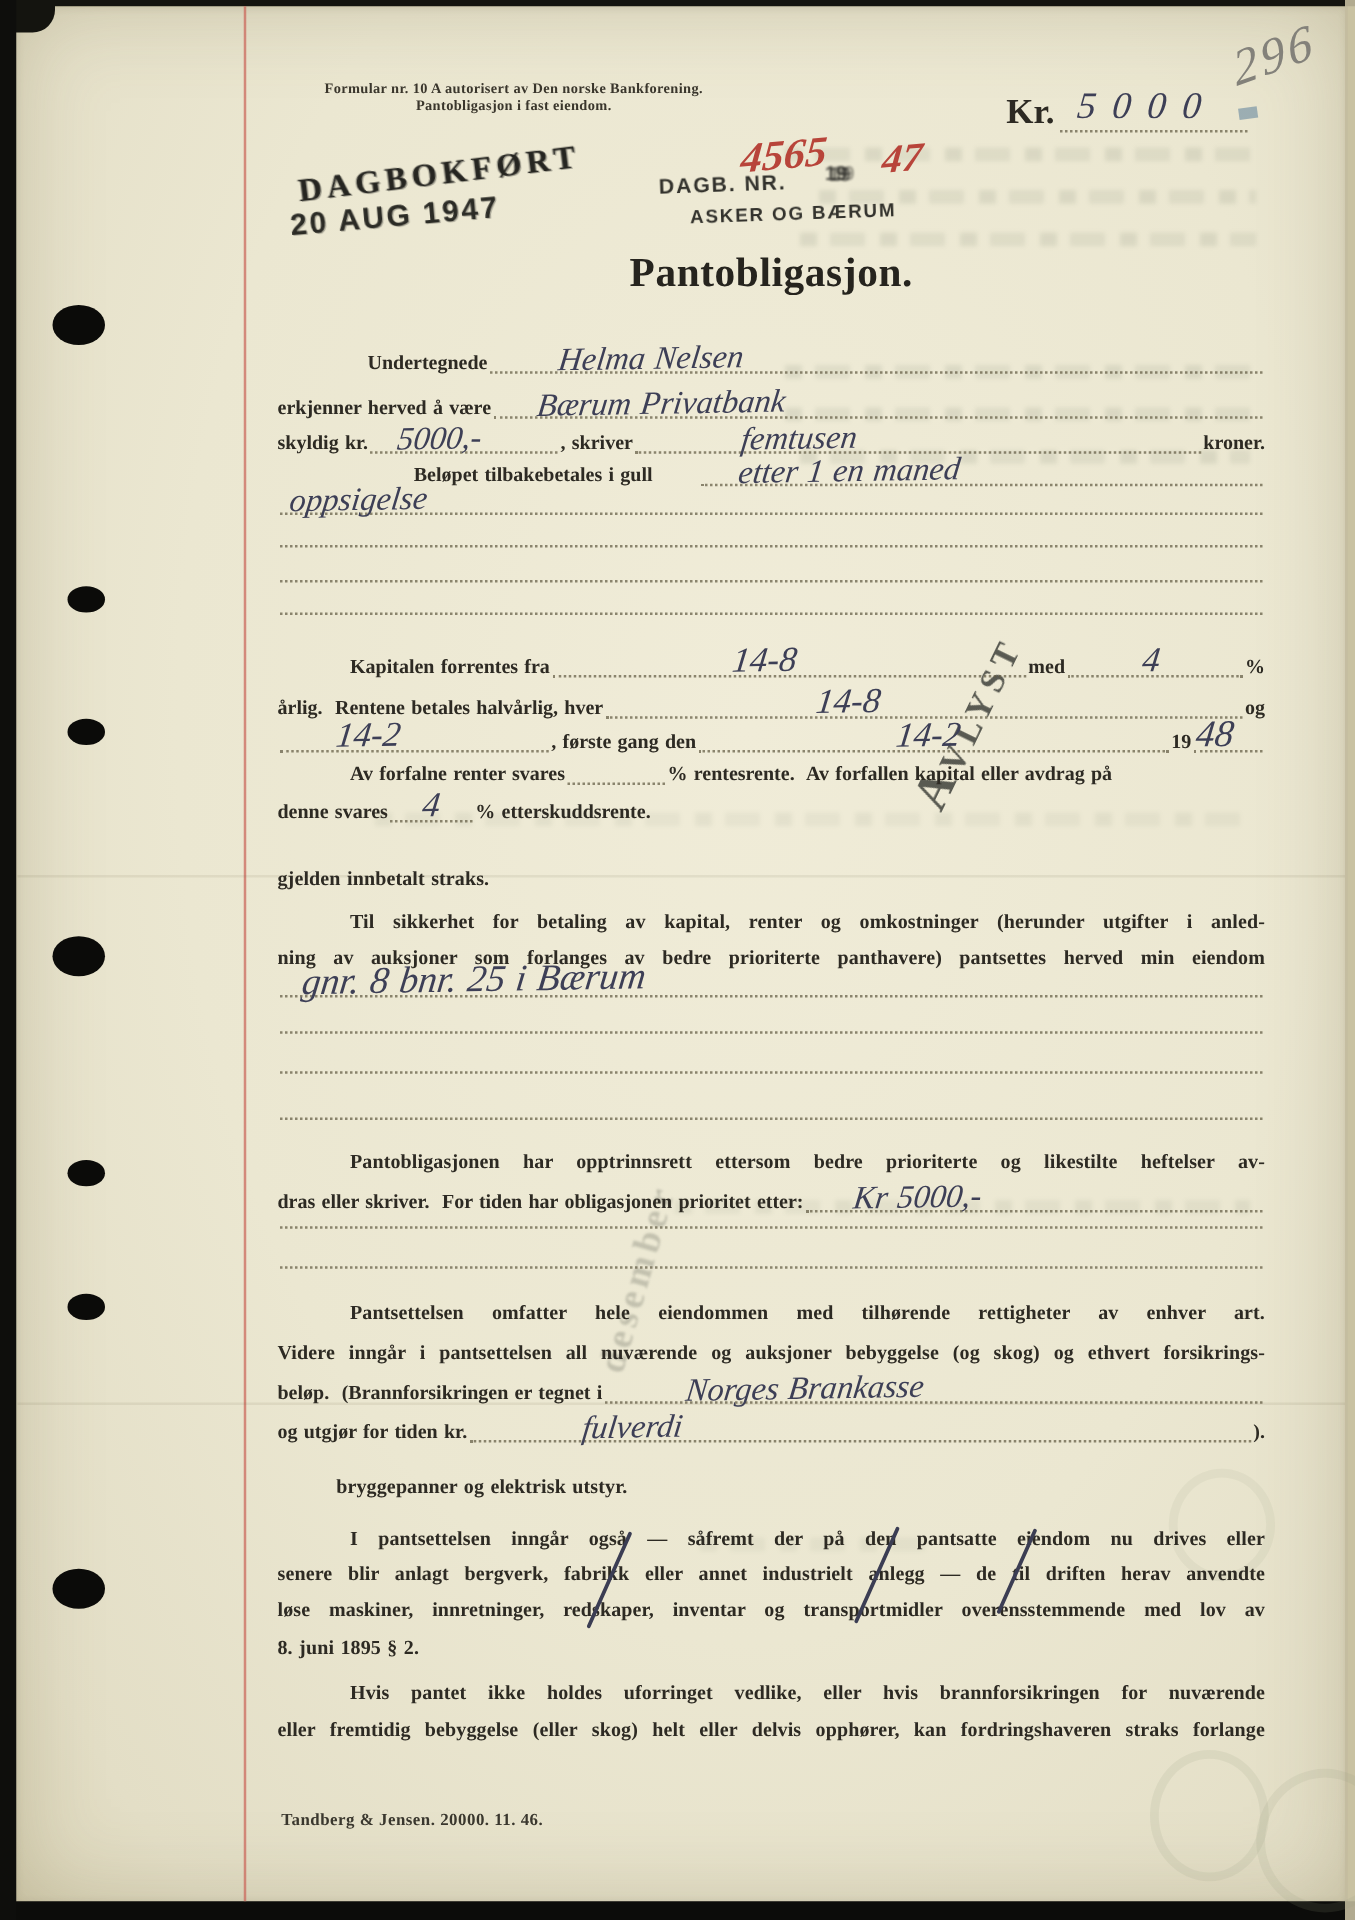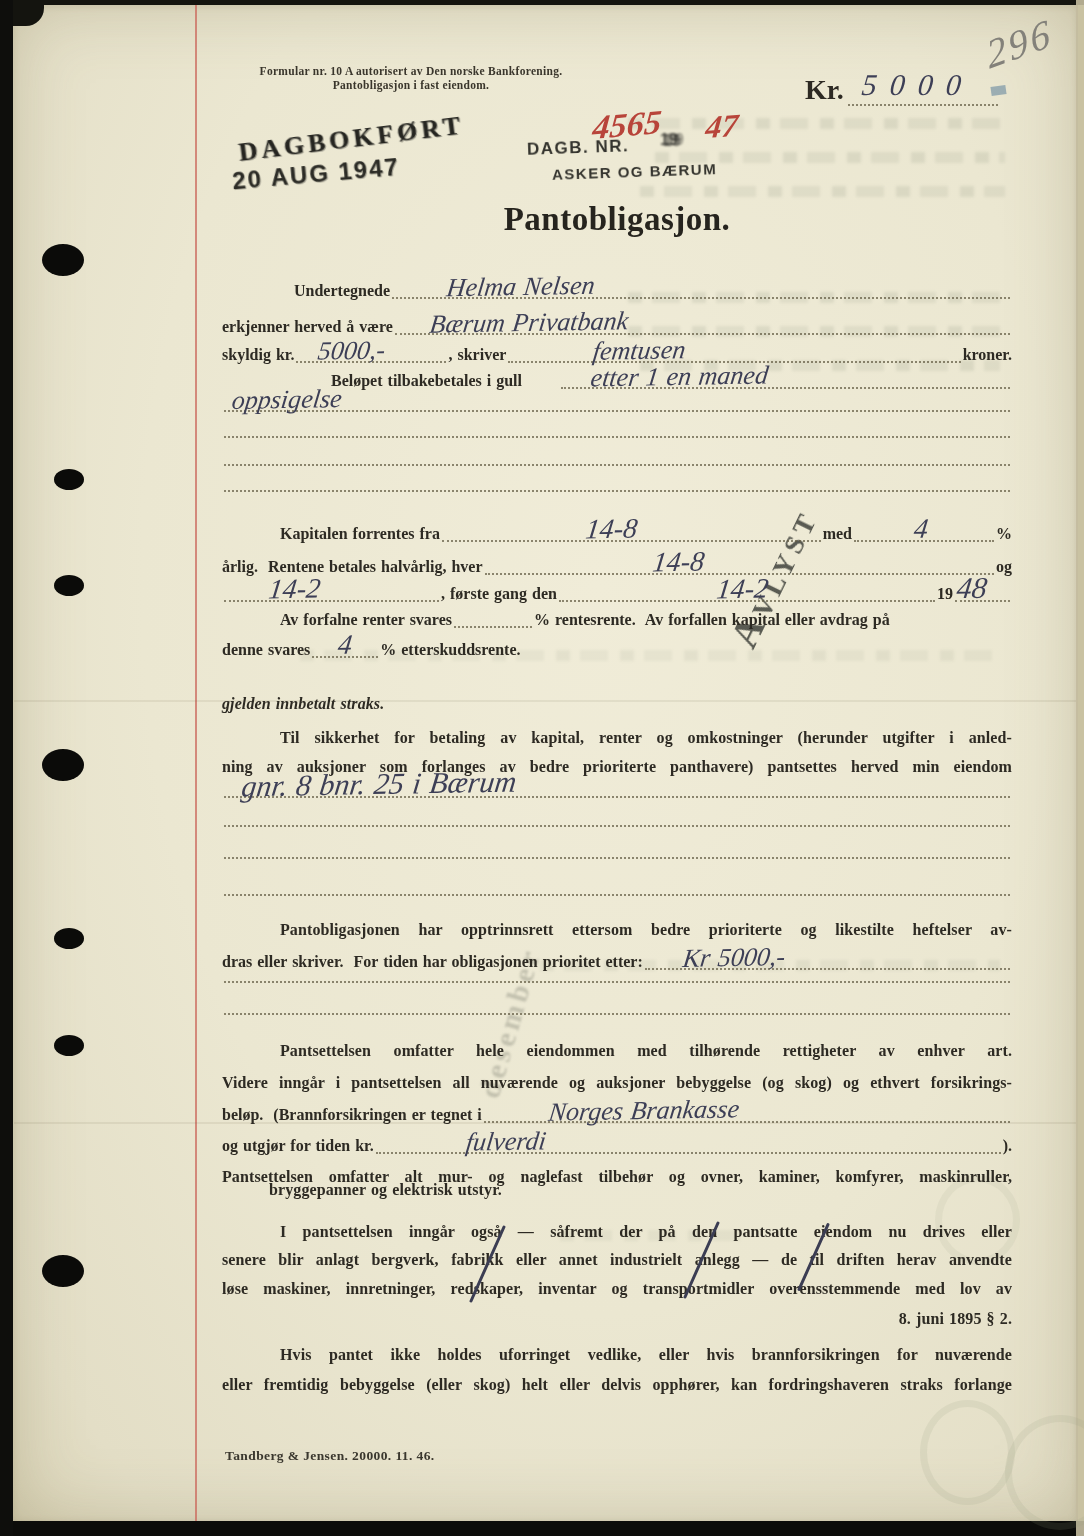--- a/index.html
+++ b/index.html
@@ -237,21 +237,21 @@
   </div>
 
   <div class="row" style="top:639px;">
     <span class="lbl">denne svares</span>
     <div class="fill fix66">
       <span class="hw" style="left:26px;font-size:28px;">4</span>
     </div>
     <span class="lbl">% etterskuddsrente.</span>
   </div>
 
-  <div class="prow" style="top:693px;font-style:italic;">gjelden innbetalt straks.</div>
+  <div class="prow" style="top:693px;">gjelden innbetalt straks.</div>
   <div class="prow just ind" style="top:727px;">Til sikkerhet for betaling av kapital, renter og omkostninger (herunder utgifter i anled-</div>
   <div class="prow just" style="top:756px;">ning av auksjoner som forlanges av bedre prioriterte panthavere) pantsettes herved min eiendom</div>
 
   <div class="row" style="top:796px;">
     <div class="fill">
       <span class="hw hw-big" style="left:18px;">gnr. 8 bnr. 25 i Bærum</span>
     </div>
   </div>
   <div class="row" style="top:825px;">
       <div class="fill"></div>
@@ -285,27 +285,26 @@
       <span class="hw" style="left:65px;">Norges Brankasse</span>
     </div>
   </div>
   <div class="row" style="top:1135px;">
     <span class="lbl">og utgjør for tiden kr.</span>
     <div class="fill">
       <span class="hw" style="left:90px;">fulverdi</span>
     </div>
     <span class="lbl">).</span>
   </div>
-  <div class="prow just" style="top:1166px;">Pantsettelsen omfatter alt mur- og naglefast tilbehør og ovner, kaminer, komfyrer, maskinruller,</div>
   <div class="prow" style="top:1179px;margin-left:47px;">bryggepanner og elektrisk utstyr.</div>
 
   <div class="prow just ind" style="top:1221px;">I pantsettelsen inngår også — såfremt der på den pantsatte eiendom nu drives eller</div>
   <div class="prow just" style="top:1249px;">senere blir anlagt bergverk, fabrikk eller annet industrielt anlegg — de til driften herav anvendte</div>
   <div class="prow just" style="top:1278px;">løse maskiner, innretninger, redskaper, inventar og transportmidler overensstemmende med lov av</div>
-  <div class="prow" style="top:1308px;text-align:right;">8. juni 1895 § 2.</div>
+  <div class="prow" style="top:1308px;">8. juni 1895 § 2.</div>
 
   <div class="prow just ind" style="top:1344px;">Hvis pantet ikke holdes uforringet vedlike, eller hvis brannforsikringen for nuværende</div>
   <div class="prow just" style="top:1374px;">eller fremtidig bebyggelse (eller skog) helt eller delvis opphører, kan fordringshaveren straks forlange</div>
 
   <div class="slash" style="left:486px;top:1222px;height:84px;"></div>
   <div class="slash" style="left:700px;top:1218px;height:84px;"></div>
   <div class="slash" style="left:812px;top:1220px;height:74px;"></div>
 
   <div id="footer-print">Tandberg &amp; Jensen.  20000.  11.  46.</div>
 </div>

